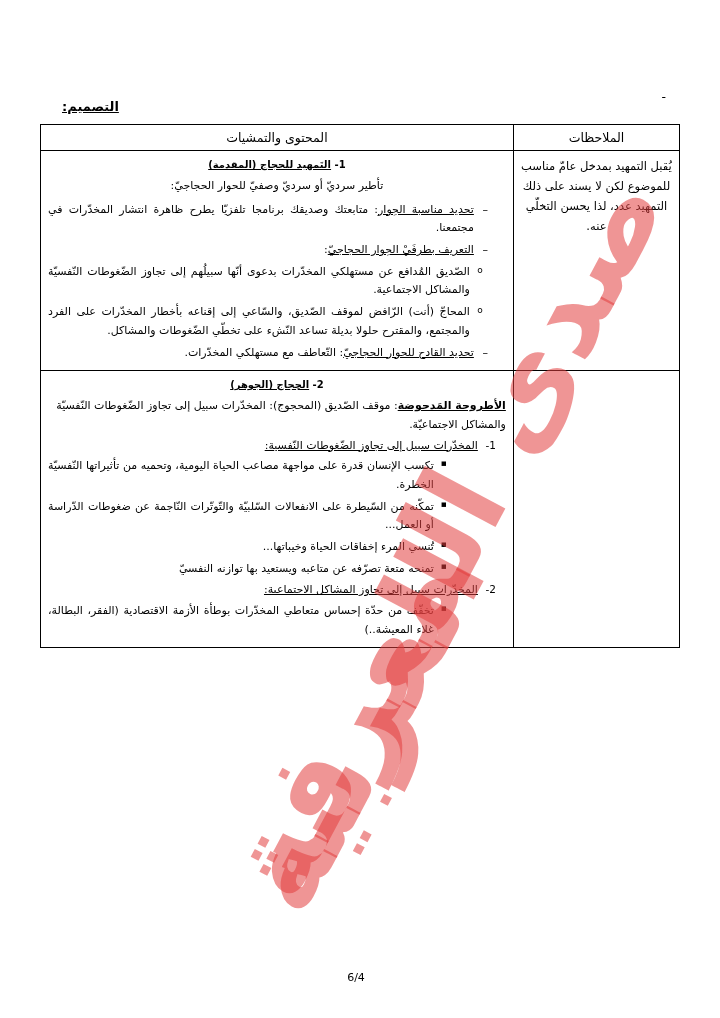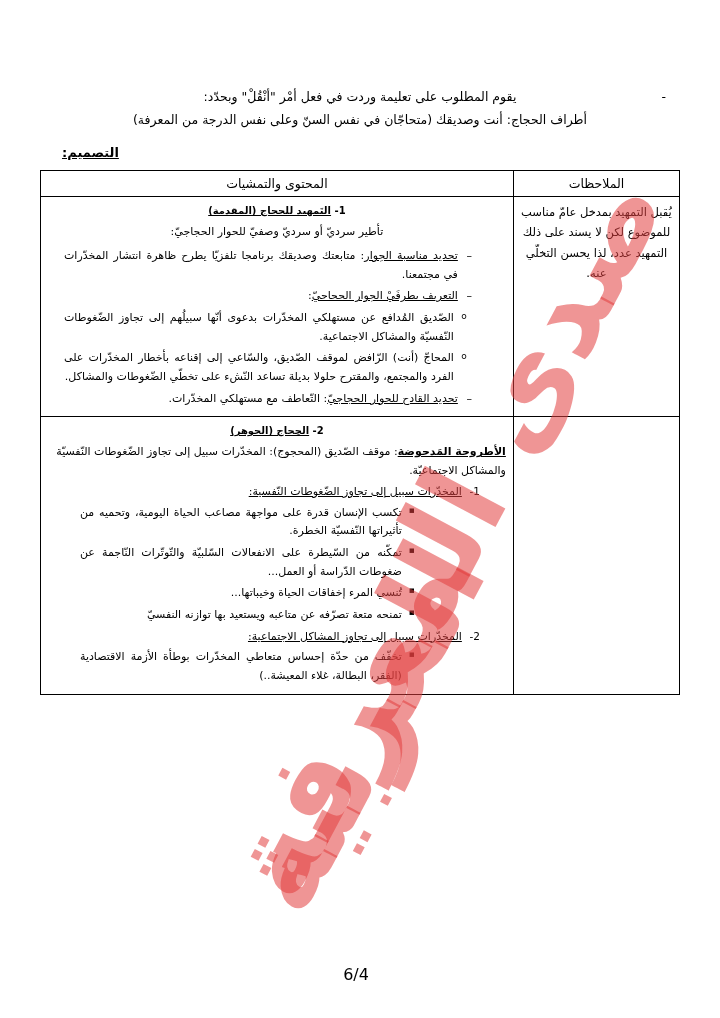--- a/index.html
+++ b/index.html
@@ -100,21 +100,21 @@
 
   .centered {
     text-align: center;
     margin: 2px 0 5px 0;
   }
 
   .u { text-decoration: underline; }
   .b { font-weight: bold; }
 
   ul.lvl1, ul.lvl2, ul.lvl3, ol.lvlnum {
-    margin: 2px 16px;
+    margin: 2px 0;
     padding: 0 18px 0 0;
     list-style: none;
   }
   ul.lvl1 > li,
   ul.lvl2 > li,
   ul.lvl3 > li,
   ol.lvlnum > li {
     position: relative;
     padding-right: 14px;
     margin-bottom: 3px;
@@ -159,21 +159,21 @@
     padding-right: 4px;
   }
 
   
   .footer {
     position: absolute;
     bottom: 34px;
     left: 0;
     right: 8px;
     text-align: center;
-    font-size: 16px;
+    font-size: 11px;
     direction: ltr;
   }
 
   
   .watermark {
     position: absolute;
     inset: 0;
     pointer-events: none;
     overflow: hidden;
   }
@@ -202,22 +202,20 @@
 </style>
 </head>
 <body>
 
 <div class="page">
 
   <div class="intro">
     <div class="line first">
       <span class="dash">-</span>
     </div>
-    <div class="line">يقوم المطلوب على تعليمة وردت في فعل أمْر "أنْقُلْ" وبحدّد:</div>
-    <div class="line">أطراف الحجاج: أنت وصديقك (متحاجّان في نفس السنّ وعلى نفس الدرجة من المعرفة)</div>
   </div>
 
   <div class="design-title">
     <span>التصميم:</span>
   </div>
 
   <table class="main">
     <colgroup>
       <col class="notes">
       <col class="content">

